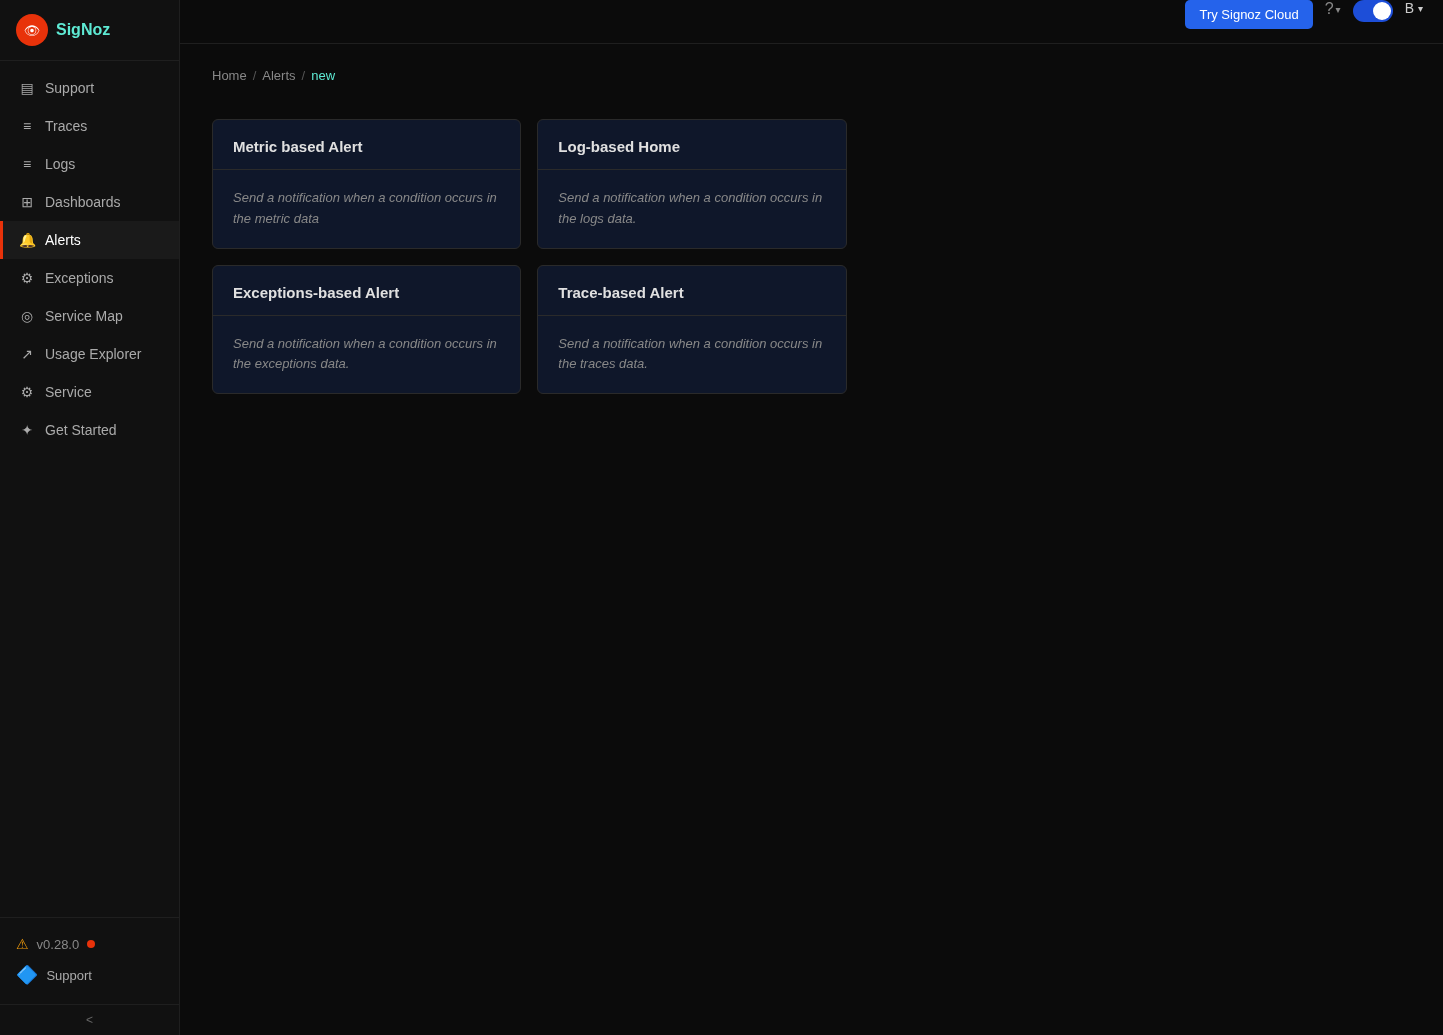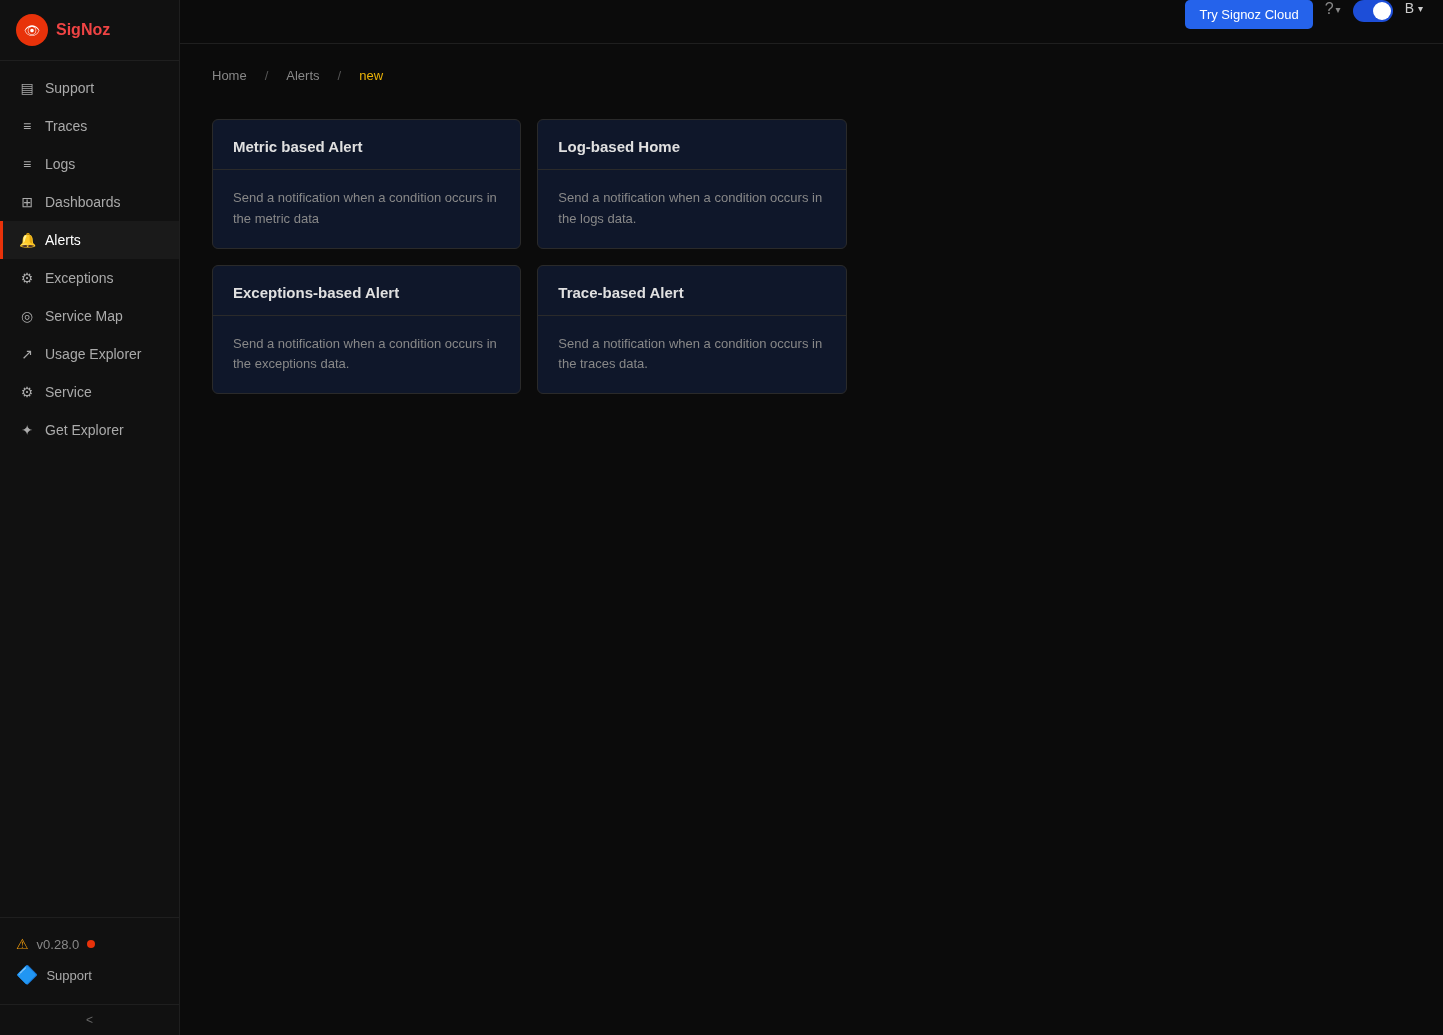--- a/index.html
+++ b/index.html
@@ -33,21 +33,21 @@
       width: 32px;
       height: 32px;
       background: #e8320a;
       border-radius: 50%;
       display: flex;
       align-items: center;
       justify-content: center;
       font-size: 14px;
     }
     .logo-text {
-      color: #ef4444;
+      color: #5eead4;
       font-size: 16px;
       font-weight: 600;
     }
     .sidebar-nav {
       flex: 1;
       padding: 8px 0;
     }
     .nav-item {
       display: flex;
       align-items: center;
@@ -175,34 +175,34 @@
 
     
     .content {
       flex: 1;
       padding: 24px 32px;
       overflow-y: auto;
     }
     .breadcrumb {
       display: flex;
       align-items: center;
-      gap: 18px;
+      gap: 6px;
       font-size: 13px;
       color: #666;
       margin-bottom: 36px;
     }
     .breadcrumb-link {
       cursor: pointer;
       color: #888;
     }
     .breadcrumb-sep {
       color: #555;
     }
     .breadcrumb-current {
-      color: #eab308;
+      color: #5eead4;
     }
     .page-heading {
       font-size: 16px;
       font-weight: 600;
       color: #e0e0e0;
       margin-bottom: 24px;
     }
     .alert-cards-grid {
       display: grid;
       grid-template-columns: repeat(3, 1fr);
@@ -221,20 +221,21 @@
       padding: 18px 20px 14px;
       border-bottom: 1px solid #2a2a2a;
     }
     .alert-card-title {
       font-size: 15px;
       font-weight: 600;
       color: #e0e0e0;
     }
     .alert-card-body {
       padding: 18px 20px;
+      font-style: italic;
     }
     .alert-card-desc {
       font-size: 13px;
       color: #888;
       line-height: 1.6;
     }
     .alert-card-row2 {
       grid-column: 1 / 2;
     }
   </style>
@@ -291,21 +292,21 @@
       <span>Usage Explorer</span>
     </div>
 
     <div class="nav-item">
       <span class="nav-icon">⚙</span>
       <span>Service</span>
     </div>
 
     <div class="nav-item">
       <span class="nav-icon">✦</span>
-      <span>Get Explorer</span>
+      <span>Get Started</span>
     </div>
   </div>
 
   <div class="sidebar-bottom">
     <div class="version-row">
       <span style="color:#f59e0b;font-size:14px;">⚠</span>
       <span>v0.28.0</span>
       <div class="version-dot"></div>
     </div>
     <div class="support-row">

